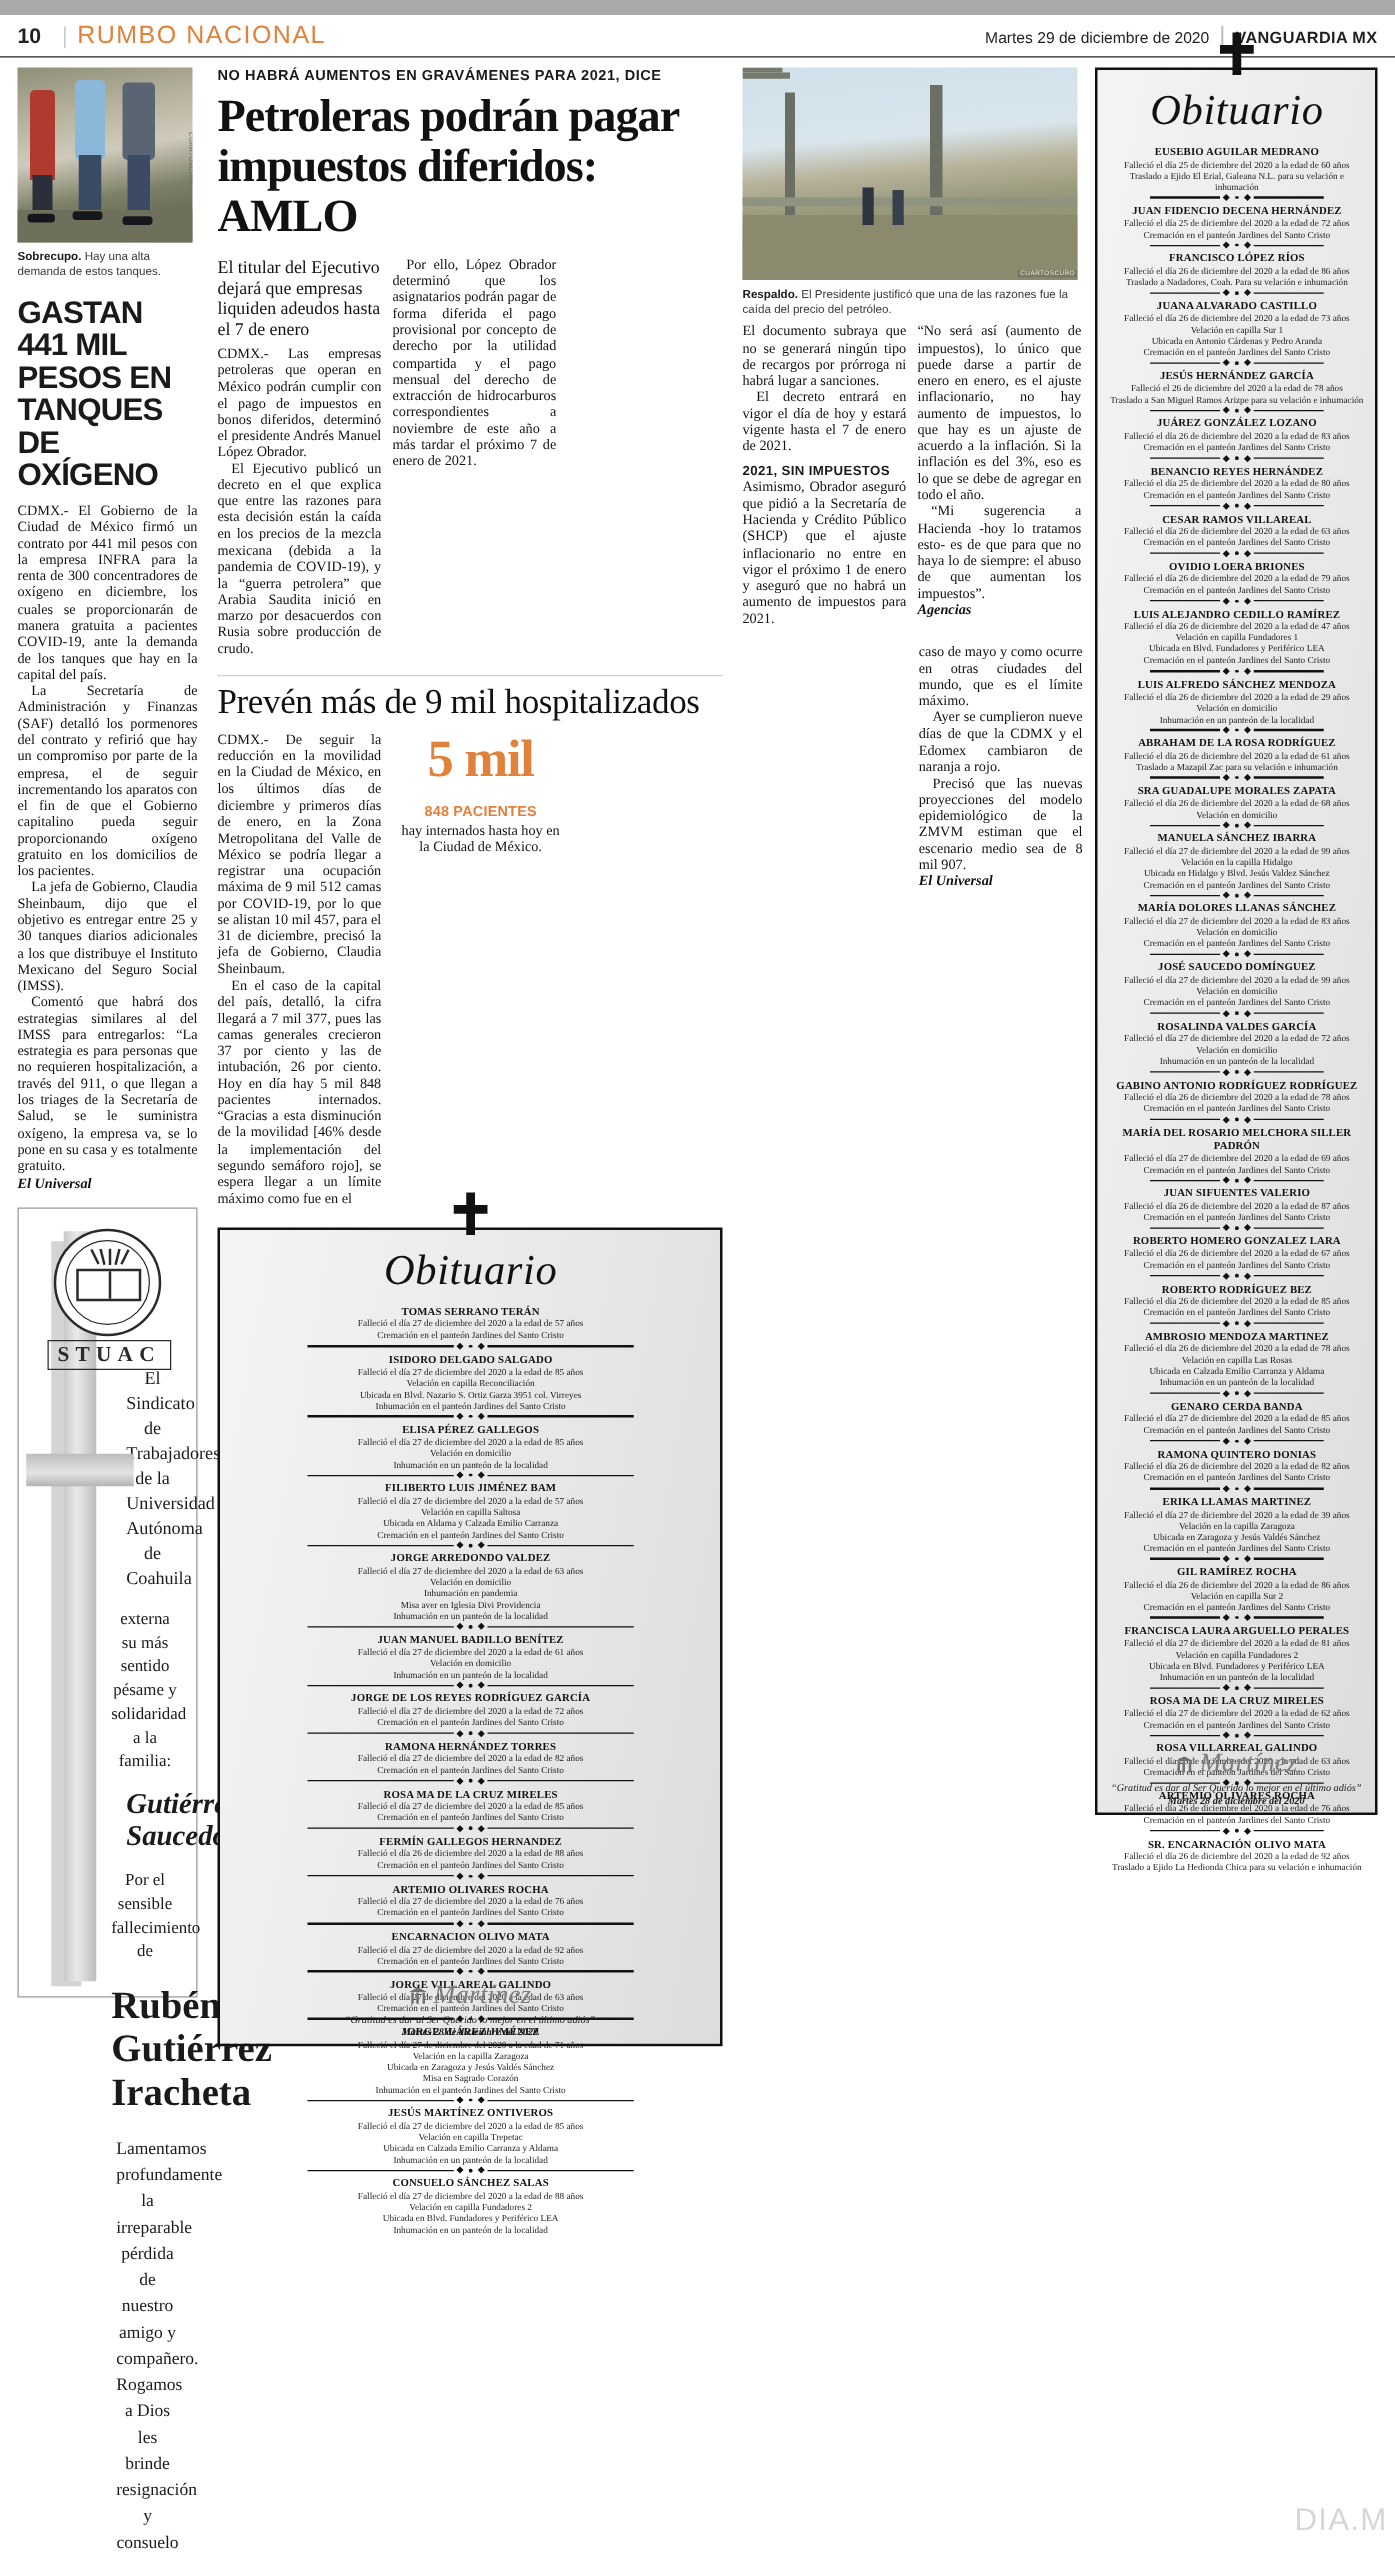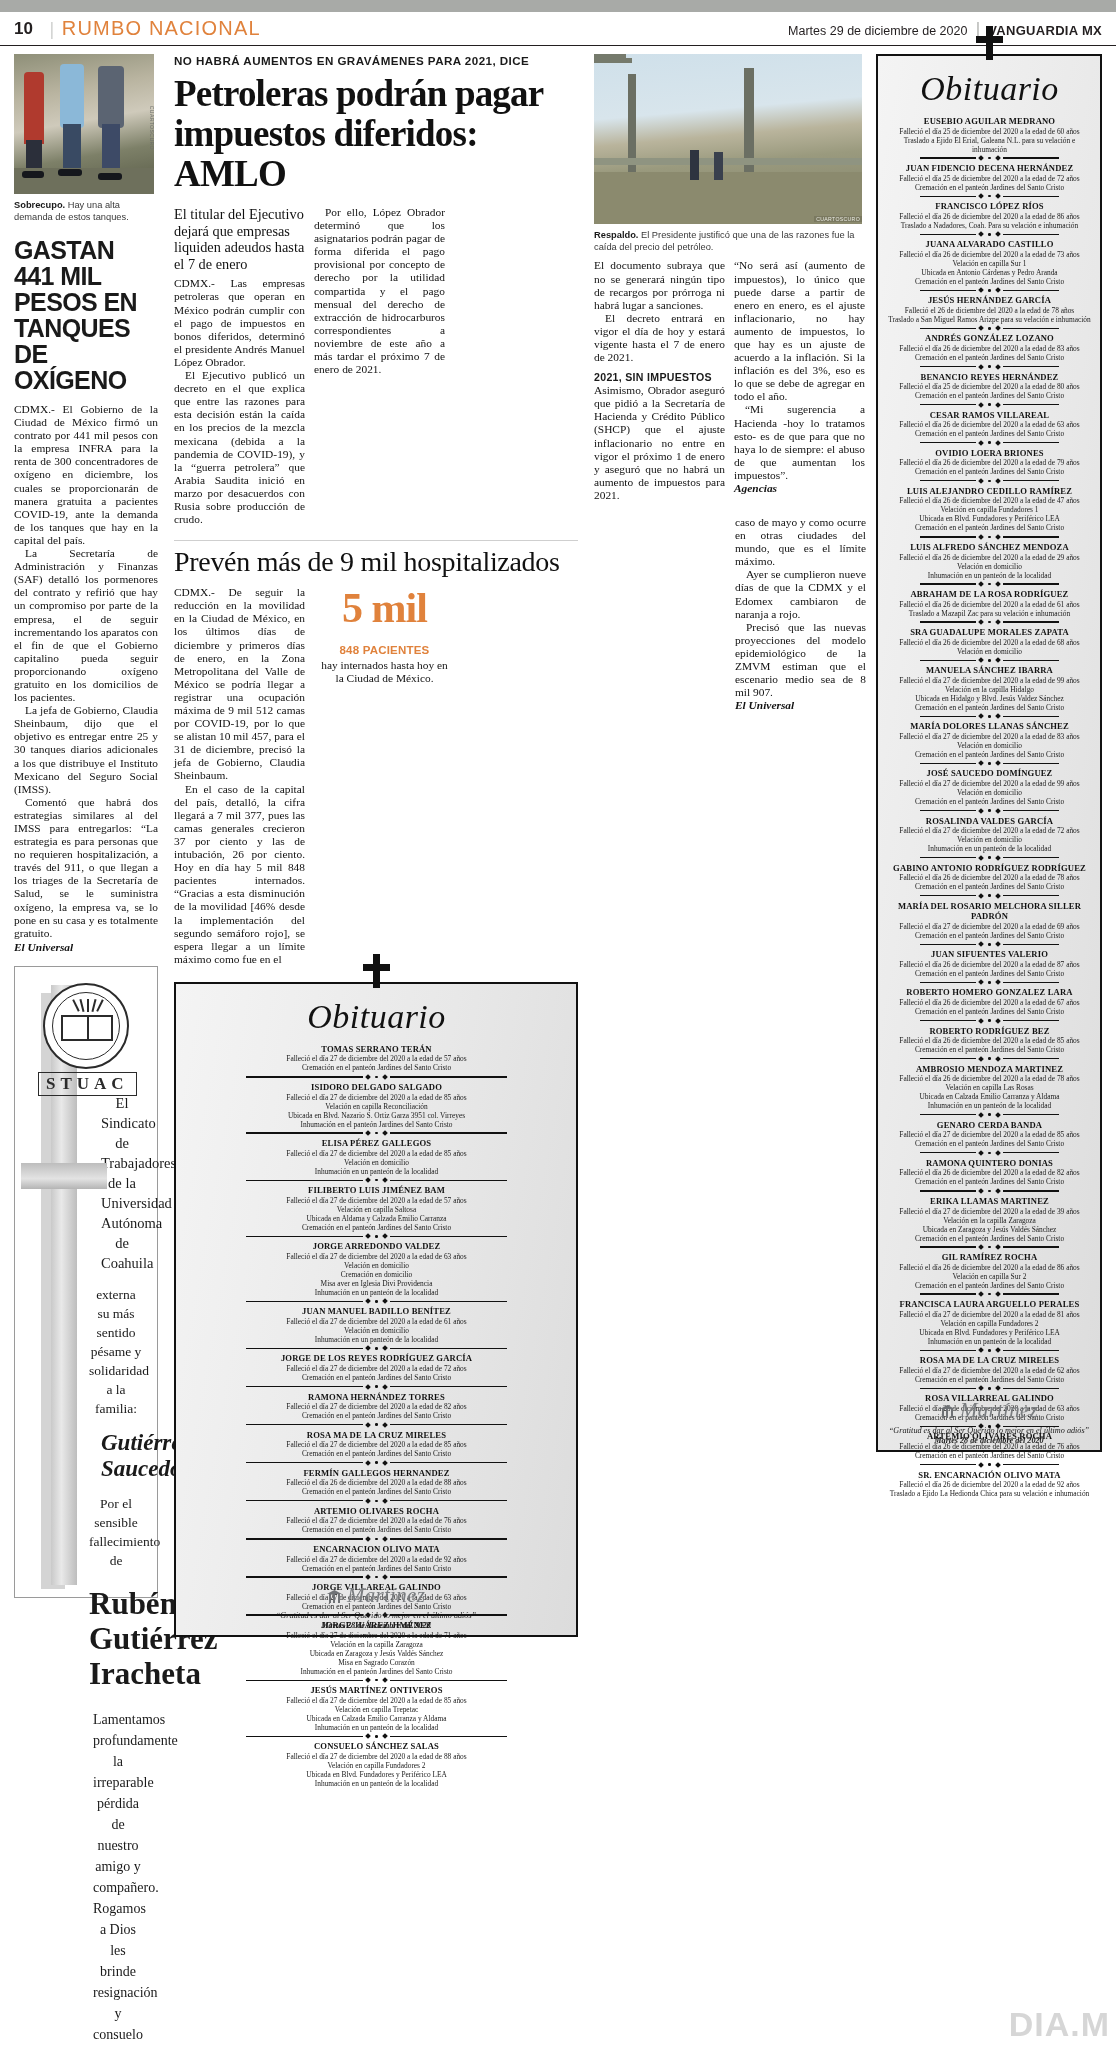--- a/index.html
+++ b/index.html
@@ -288,23 +288,23 @@
   .stuac-name {
     font-family: "Liberation Serif", serif; font-weight: bold;
     font-size: 31px; line-height: 35px; color: #1a1a1a;
     margin-top: 16px; padding-left: 60px;
   }
   .stuac-t3 {
     font-family: "Liberation Serif", serif; font-size: 14px; line-height: 21px;
     color: #1a1a1a; margin-top: 18px; padding-left: 64px;
   }
   #watermark {
-    position: absolute; right: 6px; bottom: 3px;
-    font-family: "Liberation Sans", sans-serif; font-weight: bold;
-    font-size: 34px; color: rgba(120,120,120,.30); letter-spacing: 1px;
+    position: absolute; right: 6px; bottom: 16px;
+    font-family: "Liberation Sans", sans-serif; font-weight: normal;
+    font-size: 25px; color: rgba(120,120,120,.30); letter-spacing: 1px;
   }
 </style>
 </head>
 <body>
 
 <div id="masthead-bar"></div>
 <div id="masthead">
   <span id="page-num">10</span>
   <span class="vbar">|</span>
   <span id="section-name">RUMBO NACIONAL</span>
@@ -471,21 +471,21 @@
             <span class="bar"></span>
             <span class="dia"></span>
             <span class="dot"></span>
             <span class="dia"></span>
             <span class="bar"></span>
           </div>
           <div class="obit-entry">
             <div class="obit-name">JORGE ARREDONDO VALDEZ</div>
             <div class="obit-line">Falleció el día 27 de diciembre  del 2020 a la edad de 63 años</div>
             <div class="obit-line">Velación en domicilio</div>
-            <div class="obit-line">Cremación en domicilio</div>
+            <div class="obit-line">Inhumación en pandemia</div>
             <div class="obit-line">Misa aver en Iglesia Divi Providencia</div>
             <div class="obit-line">Inhumación en un panteón de la localidad</div>
           </div>
           <div class="obit-sep">
             <span class="bar"></span>
             <span class="dia"></span>
             <span class="dot"></span>
             <span class="dia"></span>
             <span class="bar"></span>
           </div>
@@ -749,21 +749,21 @@
               <div class="obit-line">Traslado a  San Miguel Ramos Arizpe para su velación e inhumación</div>
             </div>
             <div class="obit-sep">
               <span class="bar"></span>
               <span class="dia"></span>
               <span class="dot"></span>
               <span class="dia"></span>
               <span class="bar"></span>
             </div>
             <div class="obit-entry">
-              <div class="obit-name">ANDRÉS GONZÁLEZ LOZANO</div>
+              <div class="obit-name">JUÁREZ GONZÁLEZ LOZANO</div>
               <div class="obit-line">Falleció el día 26 de diciembre  del 2020 a la edad de 83 años</div>
               <div class="obit-line">Cremación en el panteón Jardines del Santo Cristo</div>
             </div>
             <div class="obit-sep">
               <span class="bar"></span>
               <span class="dia"></span>
               <span class="dot"></span>
               <span class="dia"></span>
               <span class="bar"></span>
             </div>

